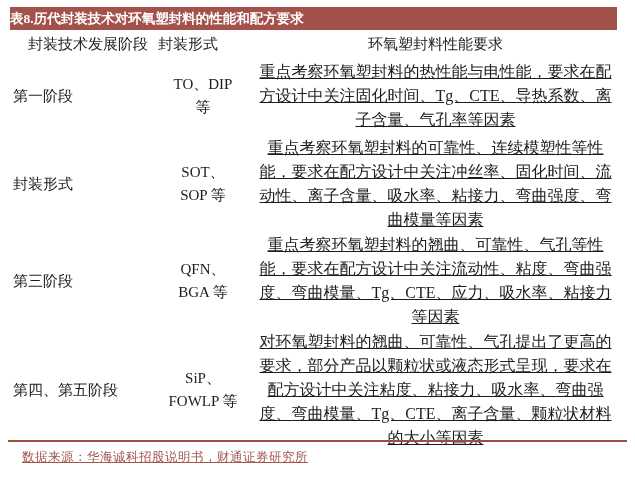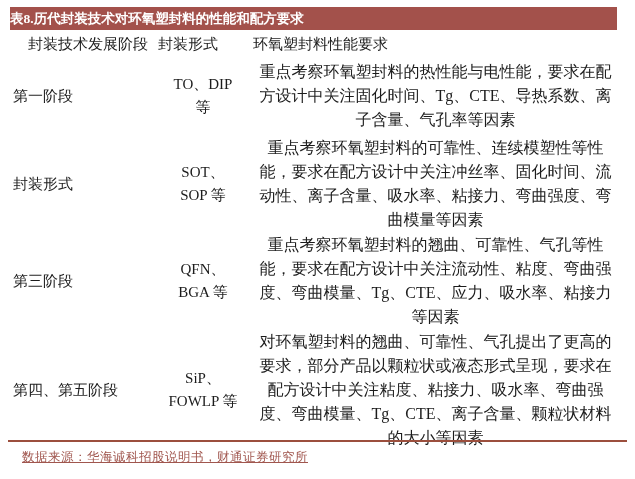--- a/index.html
+++ b/index.html
@@ -35,26 +35,26 @@
   }
   .row {
     display: grid;
     grid-template-columns: 140px 100px 1fr;
     padding: 0 17px 0 13px;
     align-items: center;
   }
   .row.header { height: 26px; font-size: 15px; }
   .row.header .c1 { padding-left: 15px; text-align: left; }
   .row.header .c2 { text-align: left; padding-left: 5px; }
-  .row.header .c3 { }
+  .row.header .c3 { text-align: center; }
   .body-row { font-size: 16px; line-height: 24px; }
   .body-row .c1 { text-align: left; font-size: 15px; }
   .body-row .c2 { text-align: center; font-size: 15px; }
   .body-row .c2 .narrow { display: inline-block; max-width: 70px; line-height: 23px; }
-  .body-row .c3 { text-align: center; }
+  .body-row .c3 { text-align: center; text-decoration: underline; }
   .body-row:nth-child(2) { min-height: 78px; }
   .body-row:nth-child(3) { min-height: 97px; }
   .body-row:nth-child(4) { min-height: 98px; }
   .body-row:nth-child(5) { min-height: 112px; }
   .sep {
     position: absolute; left: 8px; right: 8px; top: 440px;
     border-top: 2px solid var(--separator);
   }
   .source {
     position: absolute; left: 22px; top: 449px;

